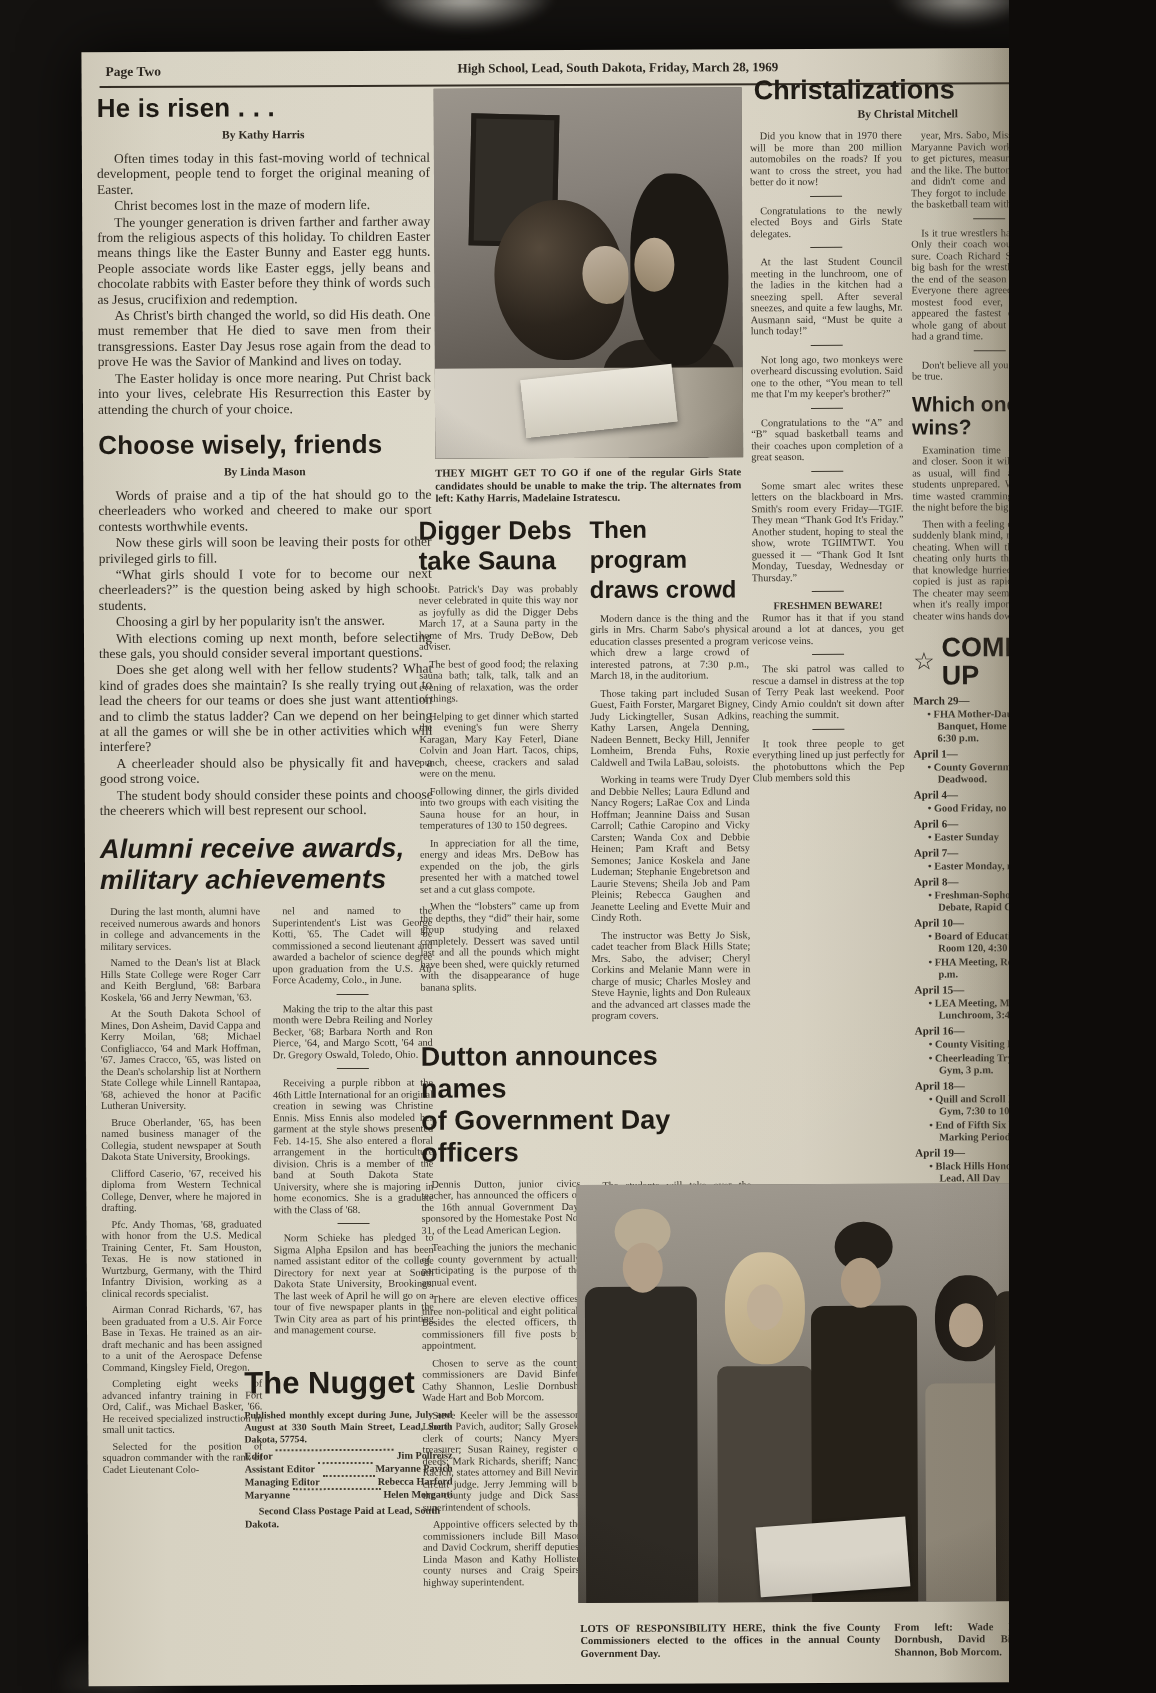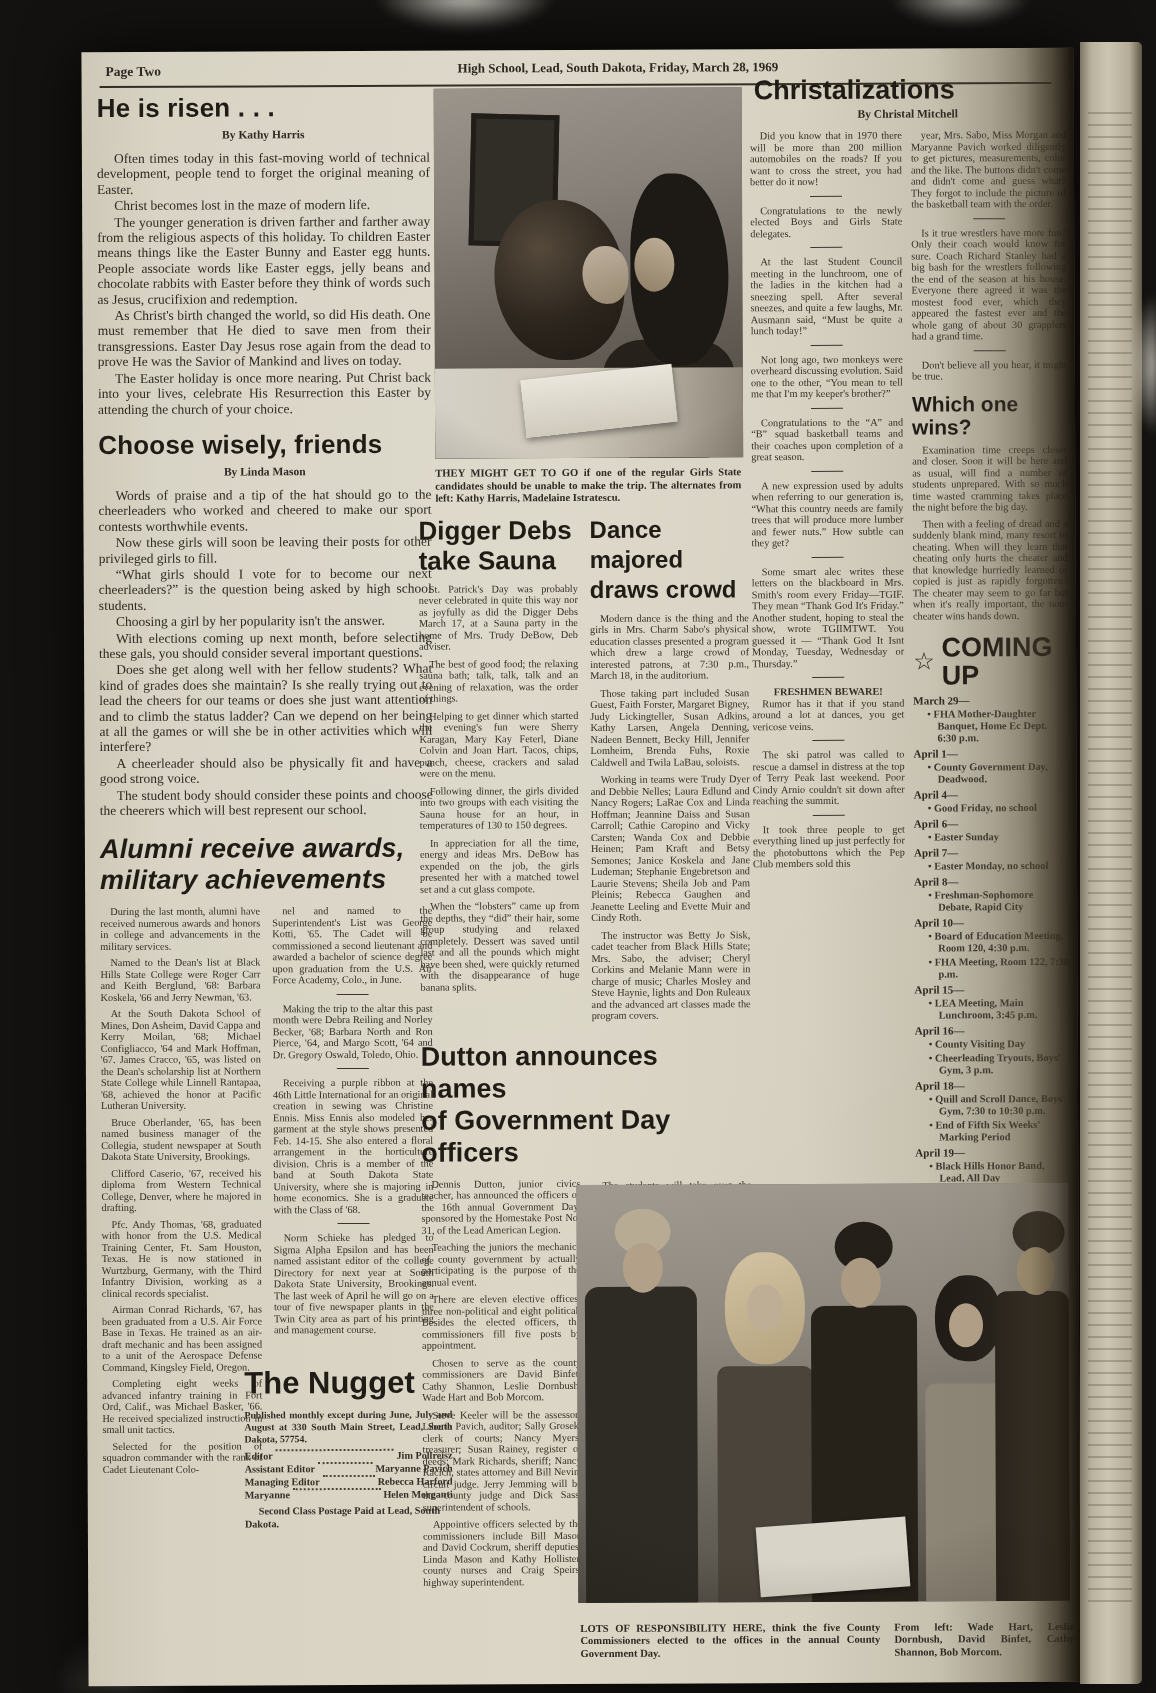--- a/index.html
+++ b/index.html
@@ -1,16 +1,16 @@
 <!DOCTYPE html>
 <html><head>
 <meta charset="utf-8">
 <style>
   html,body{margin:0;padding:0;background:#0e0c0a;}
-  .stage{position:relative;width:1156px;height:1693px;background:#141210;overflow:hidden;font-family:"Liberation Serif",serif;}
+  .stage{position:relative;width:1009px;height:1693px;background:#141210;overflow:hidden;font-family:"Liberation Serif",serif;}
   .glare{position:absolute;pointer-events:none;z-index:0;}
   .g1{left:350px;top:-6px;width:230px;height:52px;background:radial-gradient(55% 100% at 50% 0%,rgba(242,240,230,.85),transparent 72%);filter:blur(5px);}
   .g2{left:870px;top:-6px;width:180px;height:46px;background:radial-gradient(55% 100% at 50% 0%,rgba(242,240,230,.7),transparent 72%);filter:blur(5px);}
   .g3{left:1118px;top:270px;width:40px;height:190px;background:radial-gradient(100% 50% at 100% 50%,rgba(238,234,222,.8),transparent 75%);filter:blur(4px);z-index:9;}
   .g4{left:60px;bottom:0;width:160px;height:90px;background:radial-gradient(60% 100% at 40% 100%,rgba(205,200,185,.28),transparent 75%);filter:blur(6px);}
 
   .paper{position:absolute;left:85px;top:50px;width:992px;height:1634px;z-index:2;
     background:
       radial-gradient(120% 85% at 38% 28%, rgba(255,255,255,0.10), transparent 60%),
       linear-gradient(90deg,#cdc7b6 0%,#d7d2c2 8%,#dbd6c6 45%,#d6d0c0 72%,#c6c0af 86%,#a39c8a 94%,#6e6656 99%,#4a4335 100%);
@@ -235,21 +235,21 @@
           <div>
               <p class="np">St. Patrick's Day was probably never celebrated in quite this way nor as joyfully as did the Digger Debs March 17, at a Sauna party in the home of Mrs. Trudy DeBow, Deb adviser.</p>
               <p class="np">The best of good food; the relaxing sauna bath; talk, talk, talk and an evening of relaxation, was the order of things.</p>
               <p class="np">Helping to get dinner which started the evening's fun were Sherry Karagan, Mary Kay Feterl, Diane Colvin and Joan Hart.  Tacos, chips, punch, cheese, crackers and salad were on the menu.</p>
               <p class="np">Following dinner, the girls divided into two groups with each visiting the Sauna house for an hour, in temperatures of 130 to 150 degrees.</p>
               <p class="np">In appreciation for all the time, energy and ideas Mrs. DeBow has expended on the job, the girls presented her with a matched towel set and a cut glass compote.</p>
               <p class="np">When the “lobsters” came up from the depths, they “did” their hair, some group studying and relaxed completely.  Dessert was saved until last and all the pounds which might have been shed, were quickly returned with the disappearance of huge banana splits.</p>
             </div>
         </div>
         <div class="mcol">
-          <h2 class="hl-md dp-hl"><span>Dance majored</span><br><span>draws crowd</span></h2>
+          <h2 class="hl-md dp-hl"><span>Then program</span><br><span>draws crowd</span></h2>
           <div>
               <p class="np">Modern dance is the thing and the girls in Mrs. Charm Sabo's physical education classes presented a program which drew a large crowd of interested patrons, at 7:30 p.m., March 18, in the auditorium.</p>
               <p class="np">Those taking part included Susan Guest, Faith Forster, Margaret Bigney, Judy Lickingteller, Susan Adkins, Kathy Larsen, Angela Denning, Nadeen Bennett, Becky Hill, Jennifer Lomheim, Brenda Fuhs, Roxie Caldwell and Twila LaBau, soloists.</p>
               <p class="np">Working in teams were Trudy Dyer and Debbie Nelles; Laura Edlund and Nancy Rogers; LaRae Cox and Linda Hoffman; Jeannine Daiss and Susan Carroll; Cathie Caropino and Vicky Carsten; Wanda Cox and Debbie Heinen; Pam Kraft and Betsy Semones; Janice Koskela and Jane Ludeman; Stephanie Engebretson and Laurie Stevens; Sheila Job and Pam Pleinis; Rebecca Gaughen and Jeanette Leeling and Evette Muir and Cindy Roth.</p>
               <p class="np">The instructor was Betty Jo Sisk, cadet teacher from Black Hills State; Mrs. Sabo, the adviser; Cheryl Corkins and Melanie Mann were in charge of music; Charles Mosley and Steve Haynie, lights and Don Ruleaux and the advanced art classes made the program covers.</p>
             </div>
         </div>
       </div>
 
       <h2 class="hl-md dutton-hl"><span>Dutton announces names</span><br><span>of Government Day officers</span></h2>
@@ -271,21 +271,20 @@
     <section class="right-col">
       <h2 class="hl-md chr-hl">Christalizations</h2>
       <div class="byline">By Christal Mitchell</div>
       <div class="r-row">
         <div class="rcol1">
             <p class="chr-item">Did you know that in 1970 there will be more than 200 million automobiles on the roads? If you want to cross the street, you had better do it now!</p>
             <p class="chr-item">Congratulations to the newly elected Boys and Girls State delegates.</p>
             <p class="chr-item">At the last Student Council meeting in the lunchroom, one of the ladies in the kitchen had a sneezing spell. After several sneezes, and quite a few laughs, Mr. Ausmann said, “Must be quite a lunch today!”</p>
             <p class="chr-item">Not long ago, two monkeys were overheard discussing evolution. Said one to the other, “You mean to tell me that I'm my keeper's brother?”</p>
             <p class="chr-item">Congratulations to the “A” and “B” squad basketball teams and their coaches upon completion of a great season.</p>
-            <p class="chr-item">A new expression used by adults when referring to our generation is, “What this country needs are family trees that will produce more lumber and fewer nuts.”  How subtle can they get?</p>
             <p class="chr-item">Some smart alec writes these letters on the blackboard in Mrs. Smith's room every Friday—TGIF. They mean “Thank God It's Friday.” Another student, hoping to steal the show, wrote TGIIMTWT. You guessed it — “Thank God It Isnt Monday, Tuesday, Wednesday or Thursday.”</p>
             <p class="chr-item chr-sub">FRESHMEN BEWARE!</p>
             <p class="chr-item">Rumor has it that if you stand around a lot at dances, you get vericose veins.</p>
             <p class="chr-item">The ski patrol was called to rescue a damsel in distress at the top of Terry Peak last weekend. Poor Cindy Arnio couldn't sit down after reaching the summit.</p>
             <p class="chr-item">It took three people to get everything lined up just perfectly for the photobuttons which the Pep Club members sold this</p>
           </div>
         <div class="rcol2">
           <div>
               <p class="chr-item">year, Mrs. Sabo, Miss Morgan and Maryanne Pavich worked diligently to get pictures, measurements, color and the like. The buttons didn't come and didn't come and guess what? They forgot to include the picture of the basketball team with the order.</p>
               <p class="chr-item">Is it true wrestlers have more fun? Only their coach would know for sure. Coach Richard Stanley had a big bash for the wrestlers following the end of the season at his house. Everyone there agreed it was the mostest food ever, which they appeared the fastest ever and the whole gang of about 30 grapplers had a grand time.</p>

